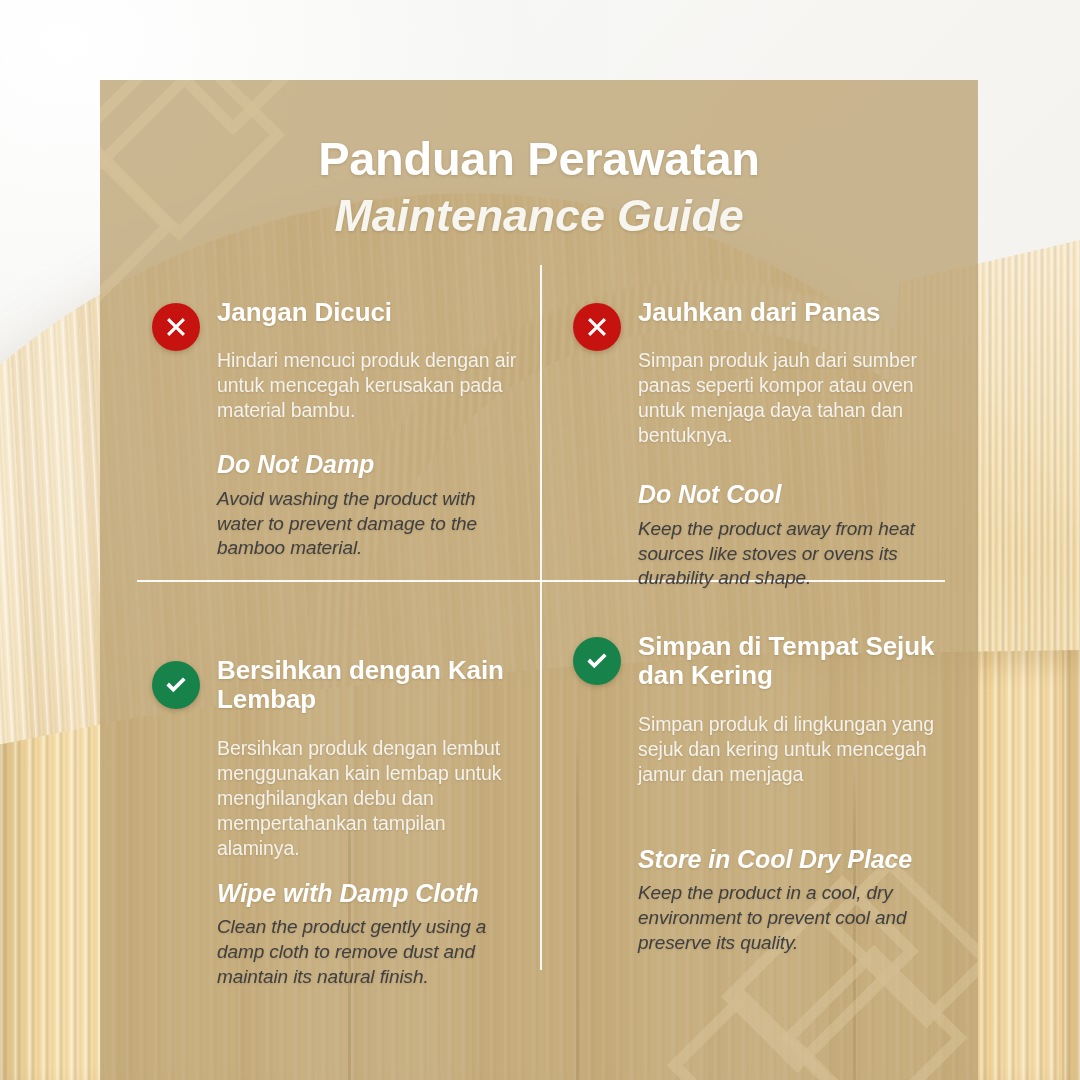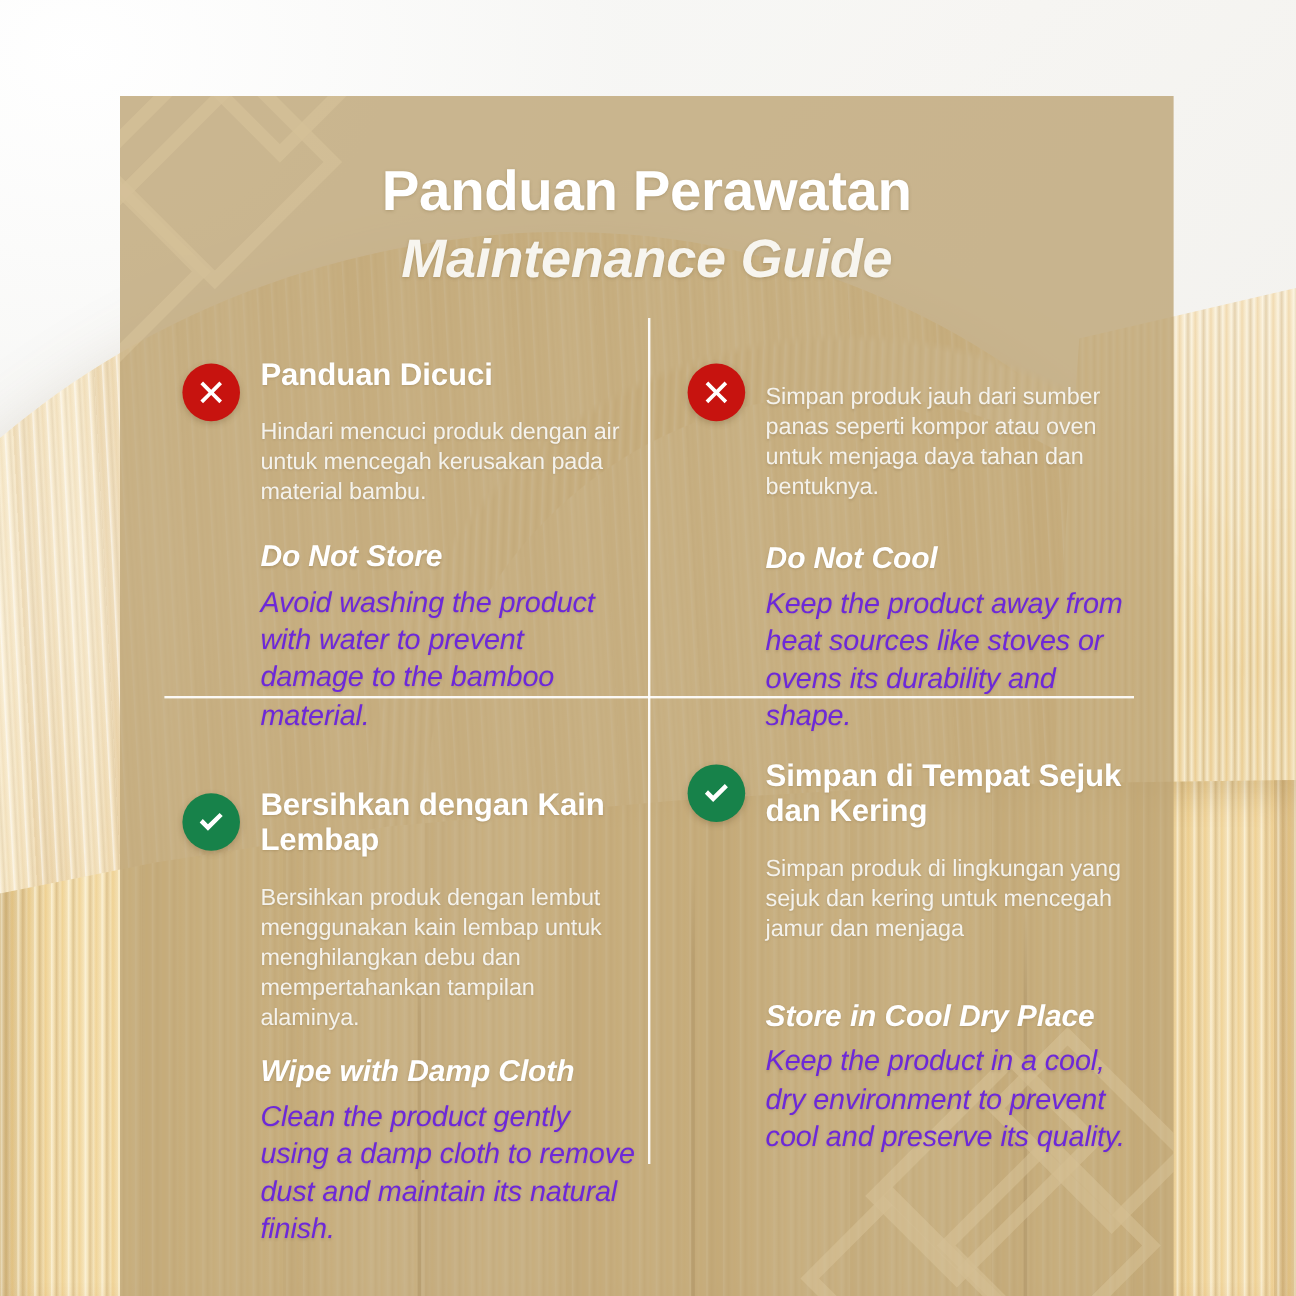--- a/index.html
+++ b/index.html
@@ -274,33 +274,33 @@
     font-size: 25px;
     font-weight: 700;
     font-style: italic;
     color: #ffffff;
     line-height: 1.15;
     letter-spacing: -0.1px;
     text-shadow: 0 1px 2px rgba(110, 88, 48, 0.25);
   }
   .p-en {
     margin-top: 8px;
-    font-size: 24px;
+    font-size: 19px;
     font-weight: 400;
     font-style: italic;
-    color: #6d28d9;
+    color: #404040;
     line-height: 1.3;
     letter-spacing: -0.1px;
     text-shadow: 0 1px 2px rgba(110, 88, 48, 0.22);
   }
 
   
   .cell-tr .h-en { margin-top: 32px; }
   .cell-bl .h-en { margin-top: 18px; }
-  .cell-br .h-en { margin-top: 46px; }
+  .cell-br .h-en { margin-top: 58px; }
 </style>
 </head>
 <body>
 
 <div class="photo-bg">
   <div class="basket-body"></div>
   <div class="basket-rim"></div>
   <div class="board-right"></div>
   <div class="planks">
     <div class="plank-seam" style="left:348px; height:300px;"></div>
@@ -335,34 +335,35 @@
 
   <div class="grid">
 
     <div class="cell cell-tl">
       <div class="badge badge-deny">
         <svg width="26" height="26" viewBox="0 0 26 26" aria-hidden="true">
           <path d="M6.2 4.0 L13 10.8 L19.8 4.0 L22 6.2 L15.2 13 L22 19.8 L19.8 22 L13 15.2 L6.2 22 L4 19.8 L10.8 13 L4 6.2 Z" fill="#ffffff"></path>
         </svg>
       </div>
       <div class="cell-body">
-        <div class="h-id">Panduan Dicuci</div>
+        <div class="h-id">Jangan Dicuci</div>
         <div class="p-id">Hindari mencuci produk dengan air untuk mencegah kerusakan pada material bambu.</div>
-        <div class="h-en">Do Not Store</div>
+        <div class="h-en">Do Not Damp</div>
         <div class="p-en">Avoid washing the product with water to prevent damage to the bamboo material.</div>
       </div>
     </div>
 
     <div class="cell cell-tr">
       <div class="badge badge-deny">
         <svg width="26" height="26" viewBox="0 0 26 26" aria-hidden="true">
           <path d="M6.2 4.0 L13 10.8 L19.8 4.0 L22 6.2 L15.2 13 L22 19.8 L19.8 22 L13 15.2 L6.2 22 L4 19.8 L10.8 13 L4 6.2 Z" fill="#ffffff"></path>
         </svg>
       </div>
       <div class="cell-body">
+        <div class="h-id">Jauhkan dari Panas</div>
         <div class="p-id">Simpan produk jauh dari sumber panas seperti kompor atau oven untuk menjaga daya tahan dan bentuknya.</div>
         <div class="h-en">Do Not Cool</div>
         <div class="p-en">Keep the product away from heat sources like stoves or ovens its durability and shape.</div>
       </div>
     </div>
 
     <div class="cell cell-bl">
       <div class="badge badge-allow">
         <svg width="26" height="26" viewBox="0 0 26 26" aria-hidden="true">
           <path d="M3.4 13.4 L6.0 10.6 L10.3 14.9 L20.0 5.4 L22.6 8.1 L10.3 20.3 Z" fill="#ffffff"></path>

